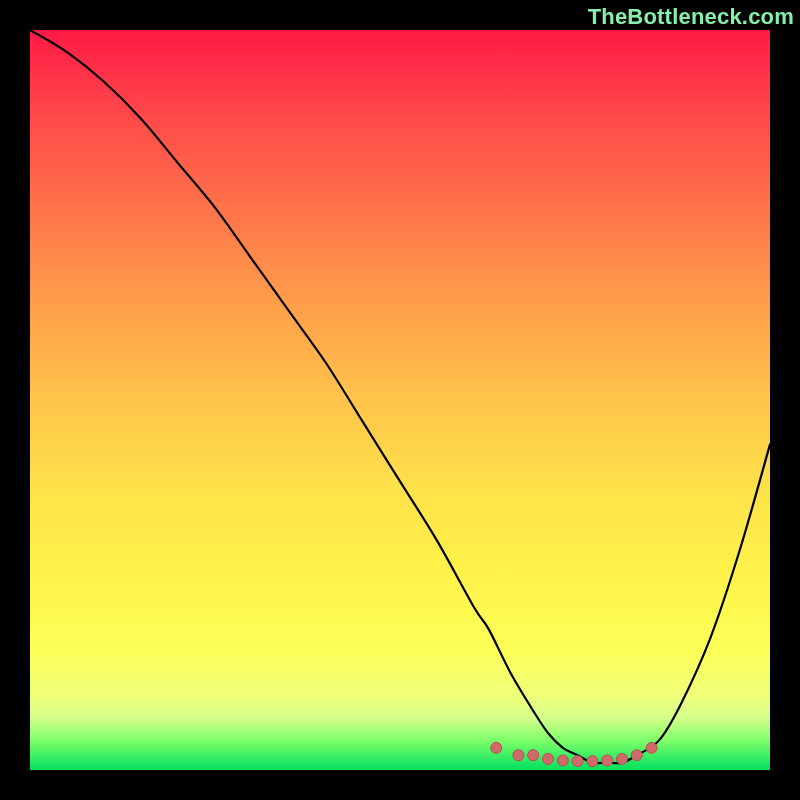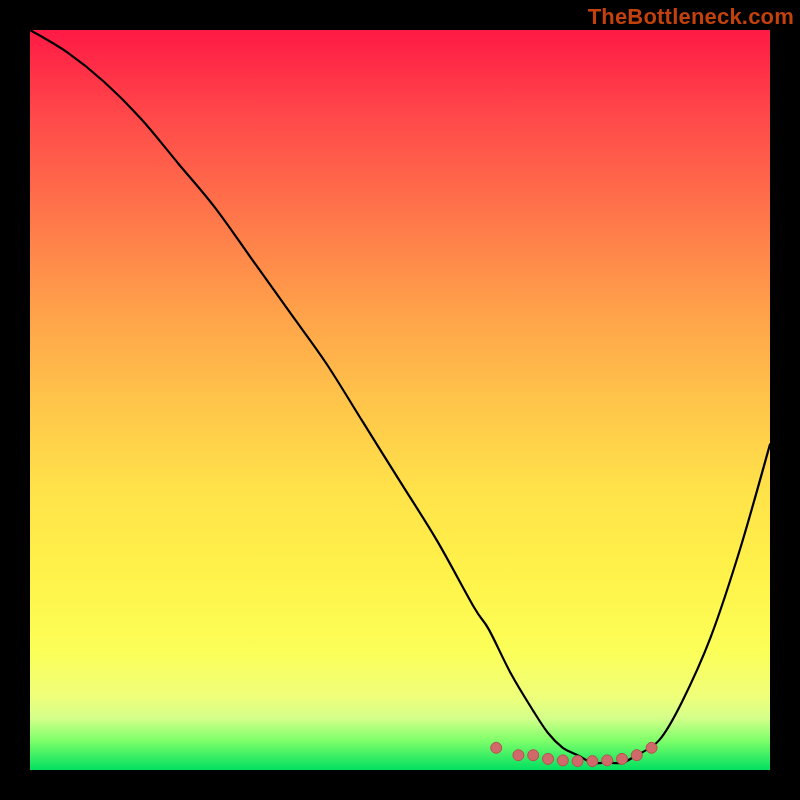--- a/index.html
+++ b/index.html
@@ -22,21 +22,21 @@
       #f0ff7a 90%,
       #d4ff8a 93%,
       #7fff6a 96%,
       #00e060 100%
     );
   }
   .watermark {
     position: absolute;
     top: 4px;
     right: 6px;
-    color: #c2410c;
+    color: #86efac;
     font-size: 22px;
     font-weight: 600;
     letter-spacing: 0.2px;
     z-index: 5;
   }
   svg.curve {
     position: absolute;
     left: 0; top: 0;
     width: 740px; height: 740px;
     overflow: visible;

